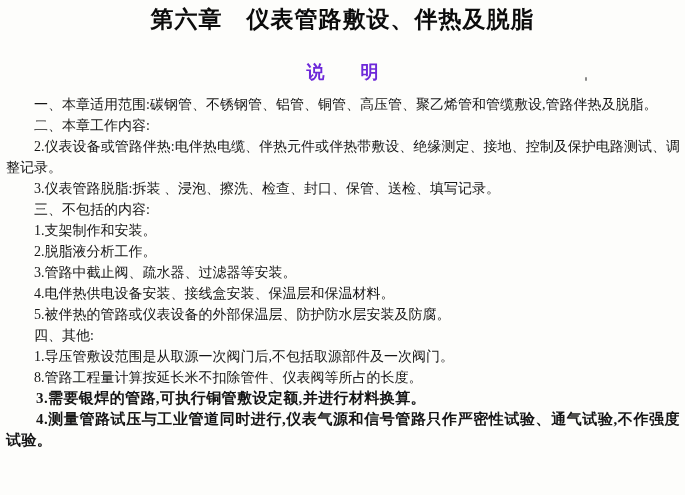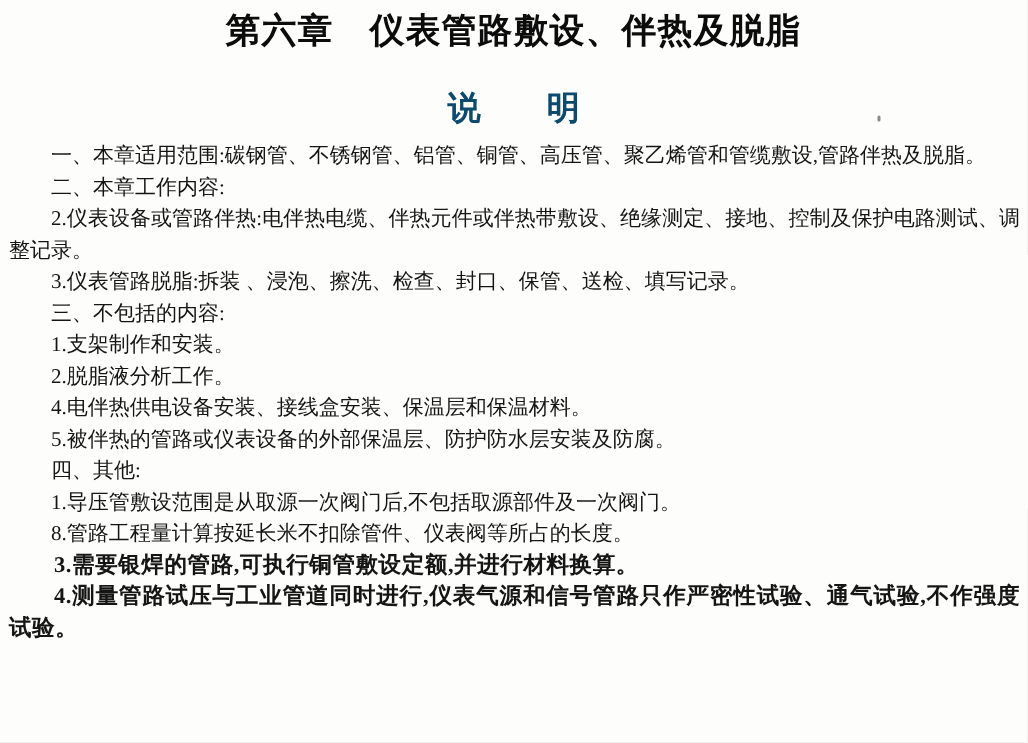--- a/index.html
+++ b/index.html
@@ -10,36 +10,36 @@
     background: #fdfdfb;
     overflow: hidden;
     box-sizing: border-box;
     font-family: "Liberation Serif", "DejaVu Serif", serif;
     color: #151515;
   }
   .doc-title {
     margin: 0;
     padding-top: 7px;
     text-align: center;
-    font-family: Liberation Serif, serif;
+    font-family: Liberation Mono, monospace;
     font-weight: 700;
     font-size: 23px;
     line-height: 28px;
     letter-spacing: 1px;
     color: #0c0c0c;
   }
   .doc-subtitle {
     margin: 0;
     margin-top: 26px;
     text-align: center;
     font-family: "Liberation Sans", "DejaVu Sans", sans-serif;
     font-weight: 700;
-    font-size: 22px;
+    font-size: 18px;
     line-height: 22px;
-    color: #0c4a6e;
+    color: #6d28d9;
   }
   .content {
     margin-top: 11px;
     padding: 0 5px 0 6px;
     font-size: 14px;
     line-height: 21px;
     text-align: justify;
     text-justify: inter-ideograph;
   }
   .content p {
@@ -69,20 +69,21 @@
   <h2 class="doc-subtitle">说　　明</h2>
   <div class="scan-speck"></div>
   <div class="content">
     <p>一、本章适用范围:碳钢管、不锈钢管、铝管、铜管、高压管、聚乙烯管和管缆敷设,管路伴热及脱脂。</p>
     <p>二、本章工作内容:</p>
     <p>2.仪表设备或管路伴热:电伴热电缆、伴热元件或伴热带敷设、绝缘测定、接地、控制及保护电路测试、调整记录。</p>
     <p>3.仪表管路脱脂:拆装 、浸泡、擦洗、检查、封口、保管、送检、填写记录。</p>
     <p>三、不包括的内容:</p>
     <p>1.支架制作和安装。</p>
     <p>2.脱脂液分析工作。</p>
+    <p>3.管路中截止阀、疏水器、过滤器等安装。</p>
     <p>4.电伴热供电设备安装、接线盒安装、保温层和保温材料。</p>
     <p>5.被伴热的管路或仪表设备的外部保温层、防护防水层安装及防腐。</p>
     <p>四、其他:</p>
     <p>1.导压管敷设范围是从取源一次阀门后,不包括取源部件及一次阀门。</p>
     <p>8.管路工程量计算按延长米不扣除管件、仪表阀等所占的长度。</p>
     <p class="bold">3.需要银焊的管路,可执行铜管敷设定额,并进行材料换算。</p>
     <p class="bold">4.测量管路试压与工业管道同时进行,仪表气源和信号管路只作严密性试验、通气试验,不作强度试验。</p>
   </div>
 </div>
 

